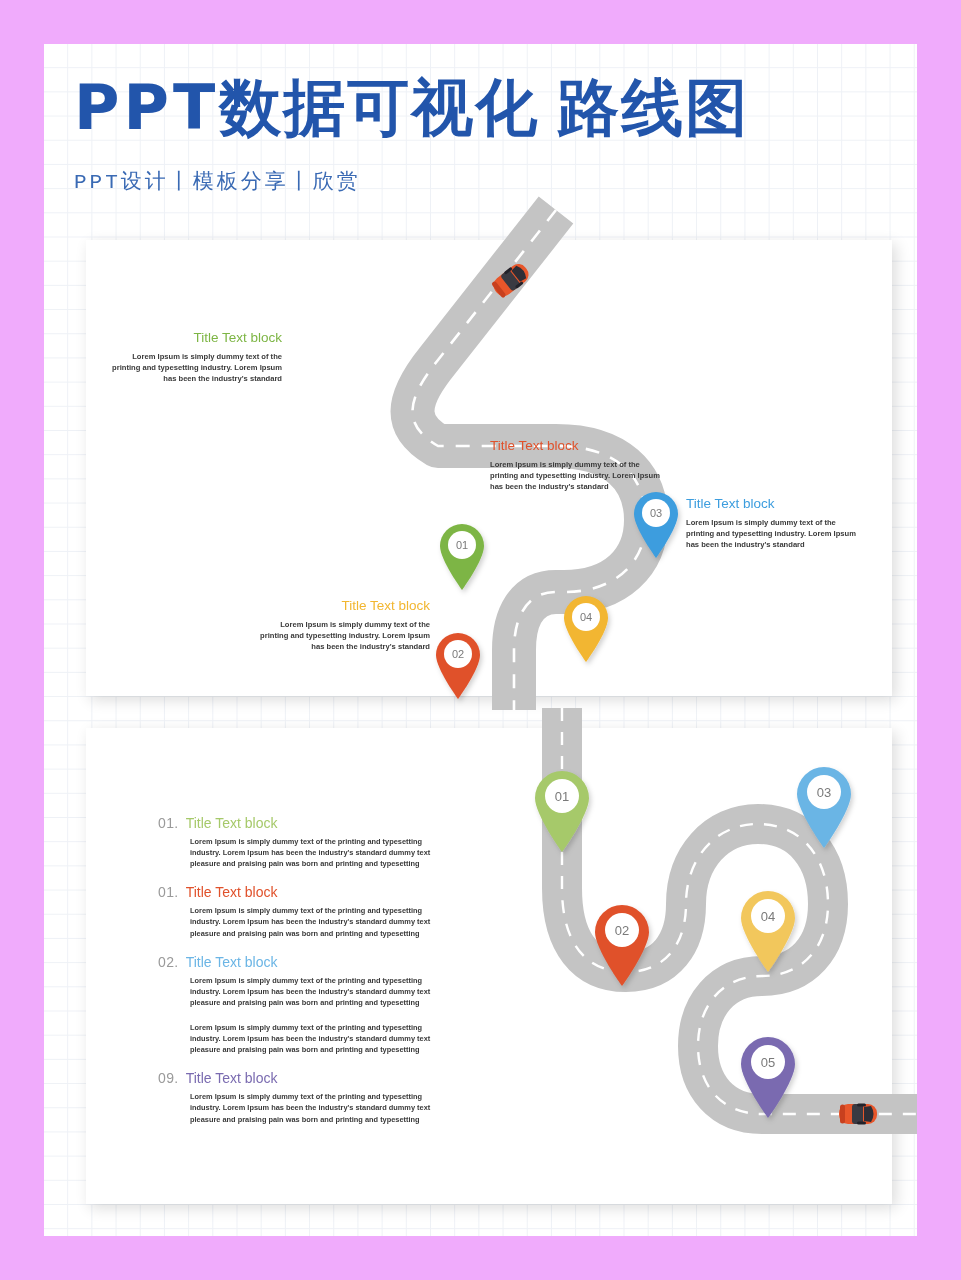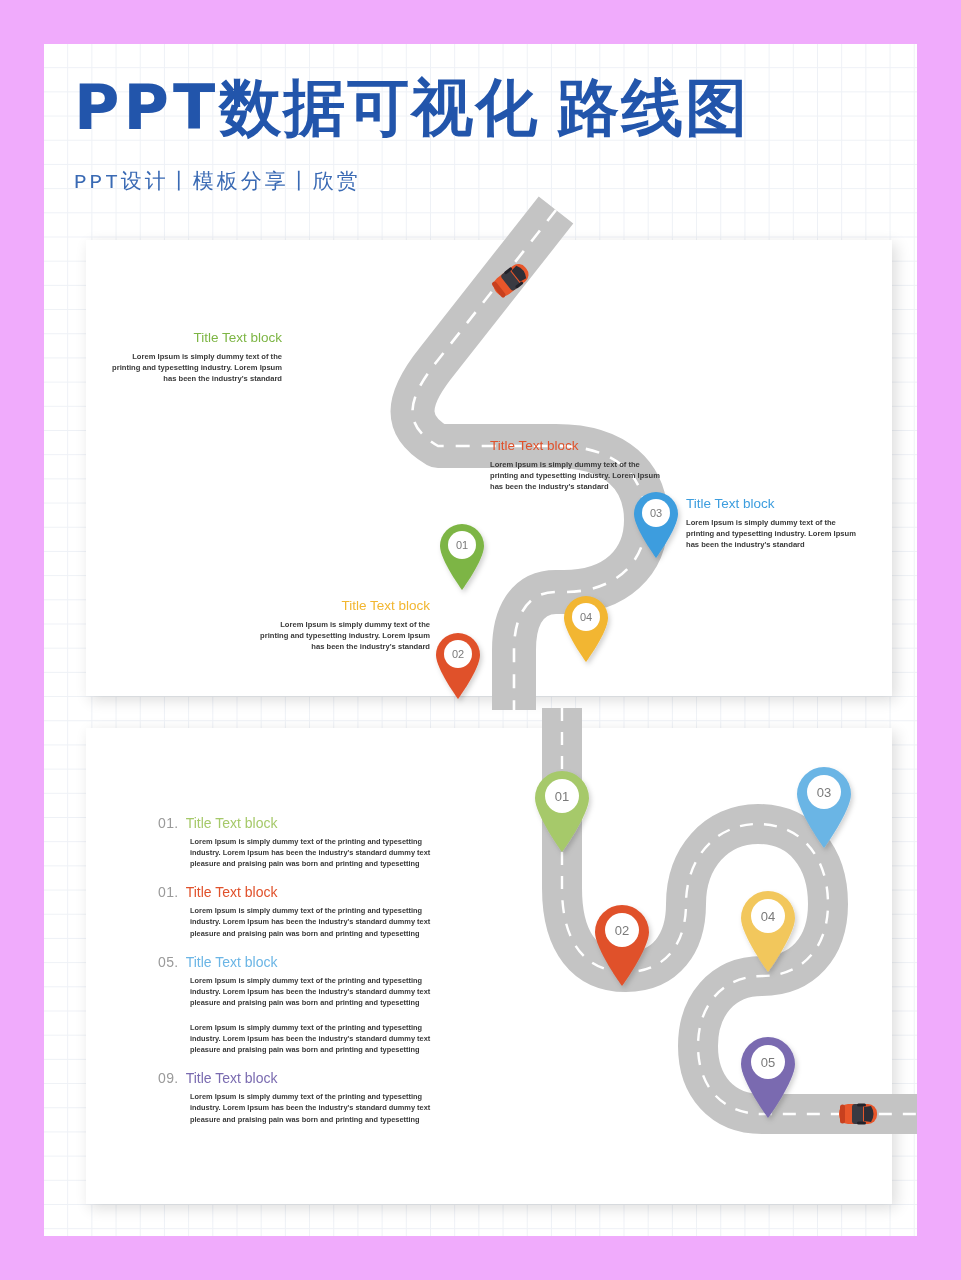--- a/index.html
+++ b/index.html
@@ -299,21 +299,21 @@
 
         <div class="list-item">
           <div class="li-head">
             <span class="li-num">01.</span><span class="li-title" style="color:#E0512B">Title Text block</span>
           </div>
           <div class="li-body">Lorem Ipsum is simply dummy text of the printing and typesetting industry. Lorem Ipsum has been the industry's standard dummy text pleasure and praising pain was born and printing and typesetting</div>
         </div>
 
         <div class="list-item">
           <div class="li-head">
-            <span class="li-num">05.</span><span class="li-title" style="color:#6BB5E5">Title Text block</span>
+            <span class="li-num">02.</span><span class="li-title" style="color:#6BB5E5">Title Text block</span>
           </div>
           <div class="li-body">Lorem Ipsum is simply dummy text of the printing and typesetting industry. Lorem Ipsum has been the industry's standard dummy text pleasure and praising pain was born and printing and typesetting</div>
         </div>
 
         <div class="list-item">
           <div class="li-body">Lorem Ipsum is simply dummy text of the printing and typesetting industry. Lorem Ipsum has been the industry's standard dummy text pleasure and praising pain was born and printing and typesetting</div>
         </div>
 
         <div class="list-item">
           <div class="li-head">

